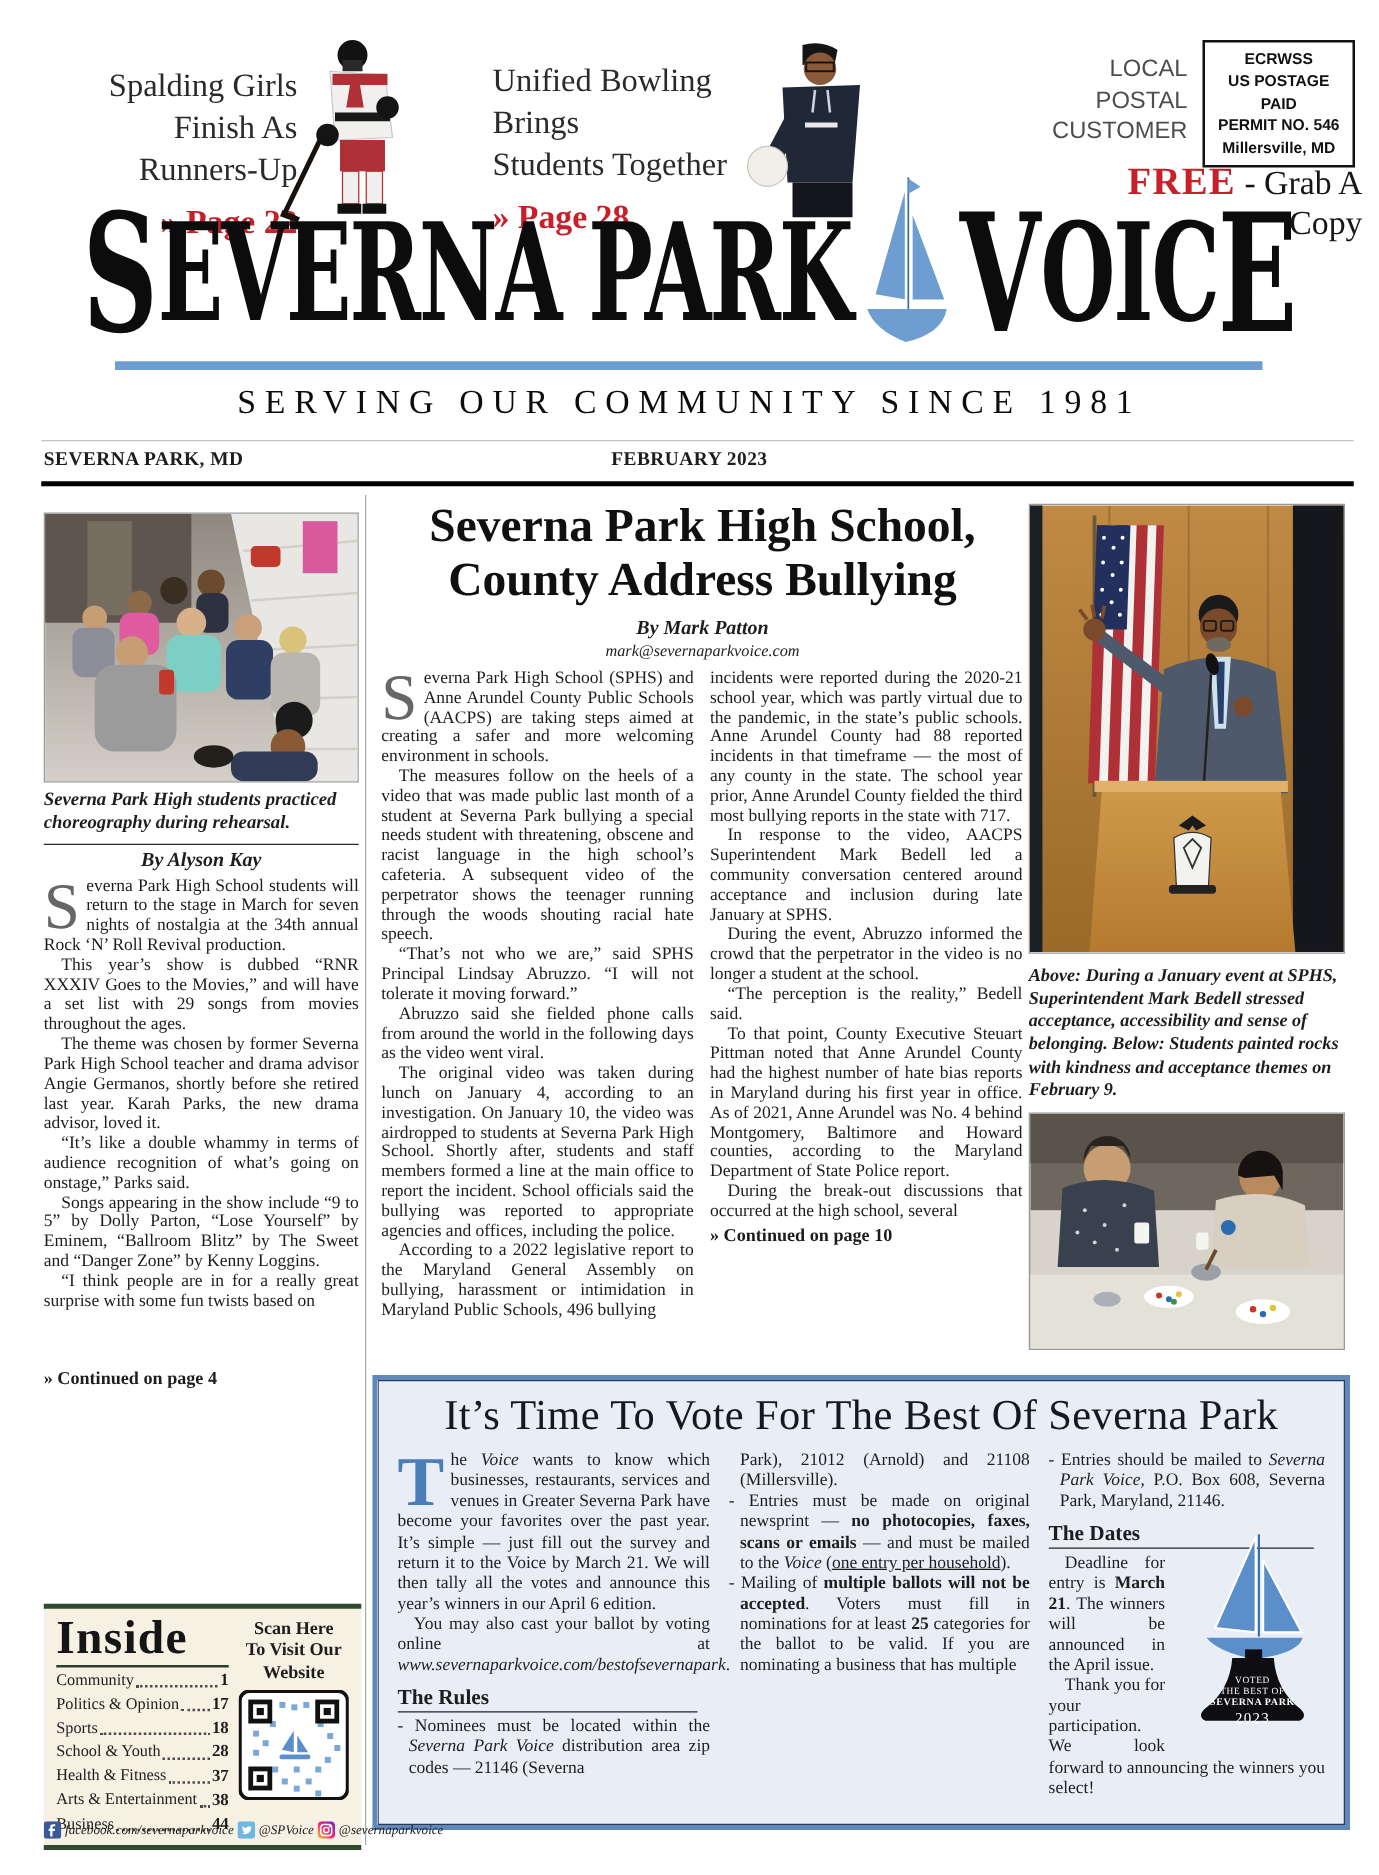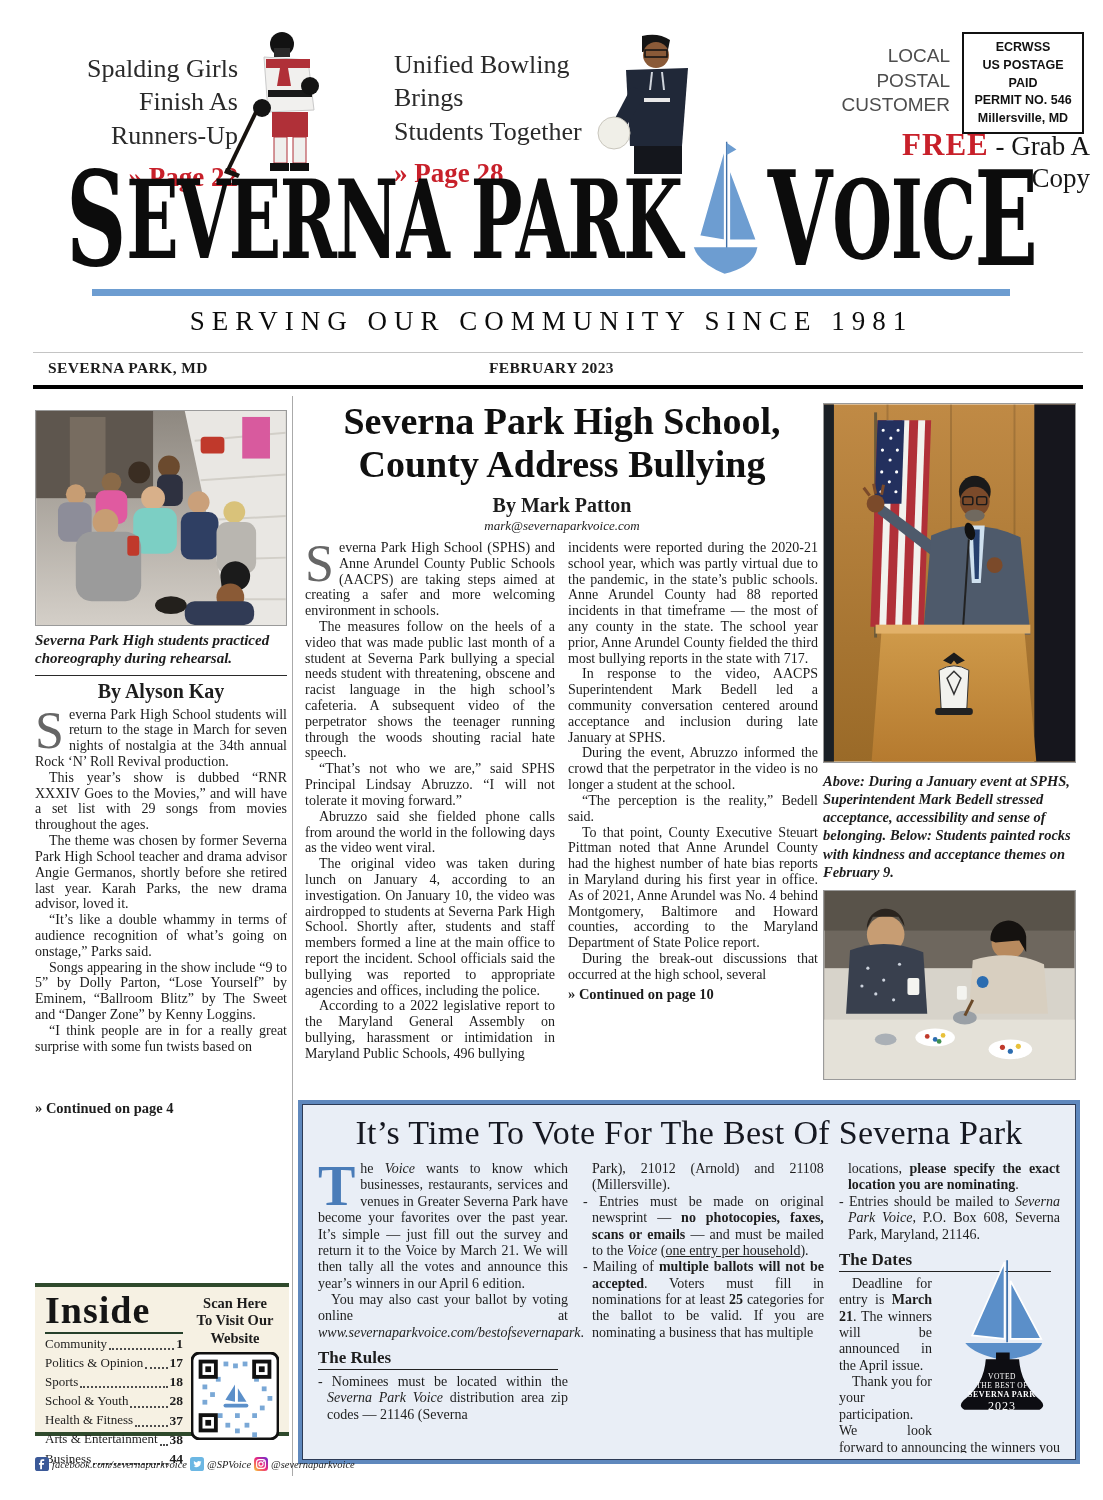--- a/index.html
+++ b/index.html
@@ -27,35 +27,35 @@
       transform-origin:center bottom; display:flex; align-items:flex-end; white-space:nowrap;
       font-family:"DejaVu Serif", serif; font-weight:bold; color:#0c0c0c; z-index:3; position:absolute;}
   .mast-txt { font-size:86px; letter-spacing:-2px; line-height:1; }
   .mast-cap { font-size:104px; line-height:0.83; }
   .mast-boat { margin:0 6px -14px 6px; }
   .mast-line { top:289px; left:92px; width:918px; height:7px; background:#6d9dd1; z-index:2; }
   .tagline { top:306px; left:0; width:1103px; text-align:center; font-size:27px;
       letter-spacing:7px; color:#0c0c0c; }
 
   .rule-gray { top:352px; left:33px; width:1050px; height:1px; background:#c4c4c4; }
-  .dateline-loc { top:359px; left:48px; font-weight:bold; font-size:15.5px; letter-spacing:0.4px; }
+  .dateline-loc { top:359px; left:35px; font-weight:bold; font-size:15.5px; letter-spacing:0.4px; }
   .dateline-date { top:359px; left:0; width:1103px; text-align:center; font-weight:bold;
       font-size:15.5px; letter-spacing:0.4px; }
   .rule-black { top:385px; left:33px; width:1050px; height:3.5px; background:#000; }
 
   
   .v-divider { left:292px; top:396px; width:1px; height:1080px; background:#aaa; }
 
   .left-col { left:35px; top:398px; width:252px; }
   .lc-headline { text-align:center; font-size:34px; line-height:1.24; color:#202020; }
   .lc-photo { margin-top:12px; }
   .photo-frame { border:1px solid #9a9a9a; display:block; }
   .photo-caption { font-weight:bold; font-style:italic; font-size:15px; line-height:1.22; margin-top:5px; }
   .lc-rule { height:1px; background:#2a2a2a; margin:7px 0 4px 0; }
-  .byline { text-align:center; font-weight:bold; font-size:20px; }
+  .byline { text-align:center; font-weight:bold; font-size:16px;font-style:italic; }
   .email { text-align:center; font-style:italic; font-size:13px; margin-top:1px; }
 
   .news-text { font-size:14px; line-height:1.13; text-align:justify; color:#1c1c1c; }
   .news-text p { margin:0; }
   .para { text-indent:14px; }
   .first { text-indent:0; }
   .dropcap { float:left; font-size:52px; line-height:0.82; padding:3px 5px 0 0; color:#666; font-weight:normal; }
   .dropcap-blue { color:#4a7cb8; font-weight:bold; font-size:56px; }
   .continued { font-weight:bold; font-size:14.5px; margin-top:3px; text-align:left; }
   .left-text { height:390px; overflow:hidden; margin-top:4px; }
@@ -83,21 +83,21 @@
       padding-bottom:1px; margin:7px 0 4px 0; width:96%; text-align:left; }
   .trophy { float:right; width:128px; height:186px; position:relative; margin:2px -6px 0 6px; }
   .trophy-text { position:absolute; left:10px; right:10px; top:128px; text-align:center;
       color:#fff; font-family:"Liberation Serif", serif; line-height:1.15; }
   .tt1 { font-size:7.5px; letter-spacing:0.5px; }
   .tt2 { font-size:7.5px; letter-spacing:0.5px; }
   .tt3 { font-size:8px; font-weight:bold; letter-spacing:0.5px; }
   .tt4 { font-size:12px; margin-top:1px; letter-spacing:1px; }
 
   
-  .inside-box { left:35px; top:1283px; width:254px; height:153px; background:#f6f1e3;
+  .inside-box { left:35px; top:1283px; width:254px; height:197px; background:#f6f1e3;
       border-top:4px solid #2f4a2c; border-bottom:4px solid #2f4a2c; padding:4px 10px; }
   .inside-flex { display:flex; gap:8px; }
   .inside-left { width:148px; }
   .inside-title { font-weight:bold; font-size:38px; line-height:1.0; letter-spacing:1px;
       border-bottom:2.5px solid #26402a; padding-bottom:3px; color:#151515; }
   .toc { margin-top:0; }
   .toc-row { display:flex; align-items:flex-end; font-size:13px; line-height:1.42; }
   .toc-leader { flex:1; border-bottom:2px dotted #4c4c4c; margin:0 2px 3px 2px; }
   .toc-page { font-weight:bold; font-size:13.5px; }
   .inside-right { flex:1; text-align:center; }
@@ -401,21 +401,20 @@
       <p class="vindent"><span>You may also cast your ballot by voting online at </span><span style="font-style: italic;">www.severnaparkvoice.com/bestofsevernapark</span><span>.</span></p>
       <div class="vote-heading">The Rules</div>
       <p class="vrule"><span>- Nominees must be located within the </span><span style="font-style: italic;">Severna Park Voice</span><span> distribution area zip codes — 21146 (Severna</span></p>
     </div>
     <div class="vote-col vc2">
       <p class="vcont">Park), 21012 (Arnold) and 21108 (Millersville).</p>
       <p class="vrule"><span>- Entries must be made on original newsprint — </span><span style="font-weight: bold;">no photocopies, faxes, scans or emails</span><span> — and must be mailed to the </span><span style="font-style: italic;">Voice</span><span> (</span><span style="text-decoration: underline;">one entry per household</span><span>).</span></p>
       <p class="vrule"><span>- Mailing of </span><span style="font-weight: bold;">multiple ballots will not be accepted</span><span>. Voters must fill in nominations for at least </span><span style="font-weight: bold;">25</span><span> categories for the ballot to be valid. If you are nominating a business that has multiple</span></p>
     </div>
     <div class="vote-col vc3">
-      <p class="vcont"><span>locations, </span><span style="font-weight: bold;">please specify the exact location you are nominating</span><span>.</span></p>
       <p class="vrule"><span>- Entries should be mailed to </span><span style="font-style: italic;">Severna Park Voice</span><span>, P.O. Box 608, Severna Park, Maryland, 21146.</span></p>
       <div class="trophy">
         <svg width="128" height="186" viewBox="0 0 150 190">
           <line x1="81" y1="4" x2="81" y2="100" stroke="#3b6ea8" stroke-width="2"></line>
           <polygon points="78,6 78,96 40,92" fill="#5b8fc9" stroke="#fff" stroke-width="2"></polygon>
           <polygon points="85,28 85,96 121,96" fill="#5b8fc9" stroke="#fff" stroke-width="2"></polygon>
           <path d="M32,101 L122,101 Q118,116 76,121 Q42,114 32,101 Z" fill="#5b8fc9"></path>
           <rect x="68" y="112" width="16" height="10" fill="#0d0d12"></rect>
           <path d="M56,120 Q54,150 30,168 Q23,175 31,179 L119,179 Q127,175 120,168 Q97,150 95,120 Z" fill="#0d0d12"></path>
         </svg>

